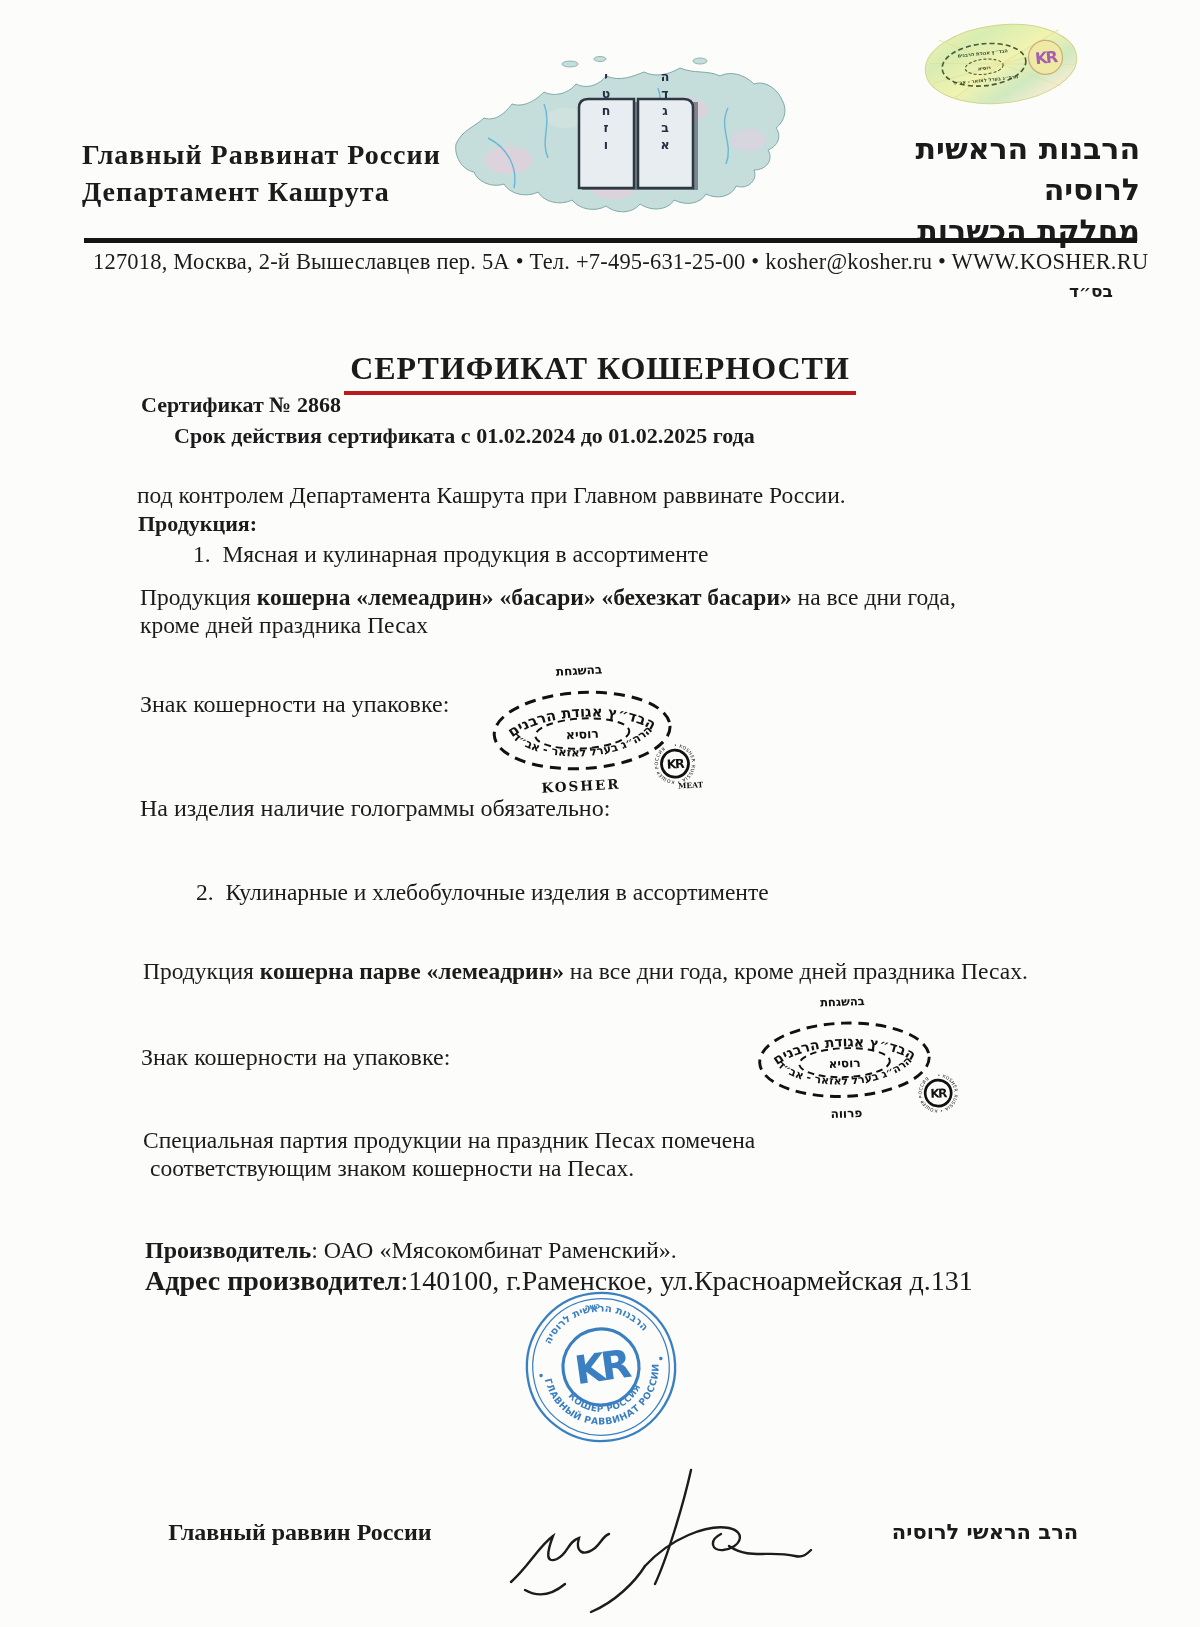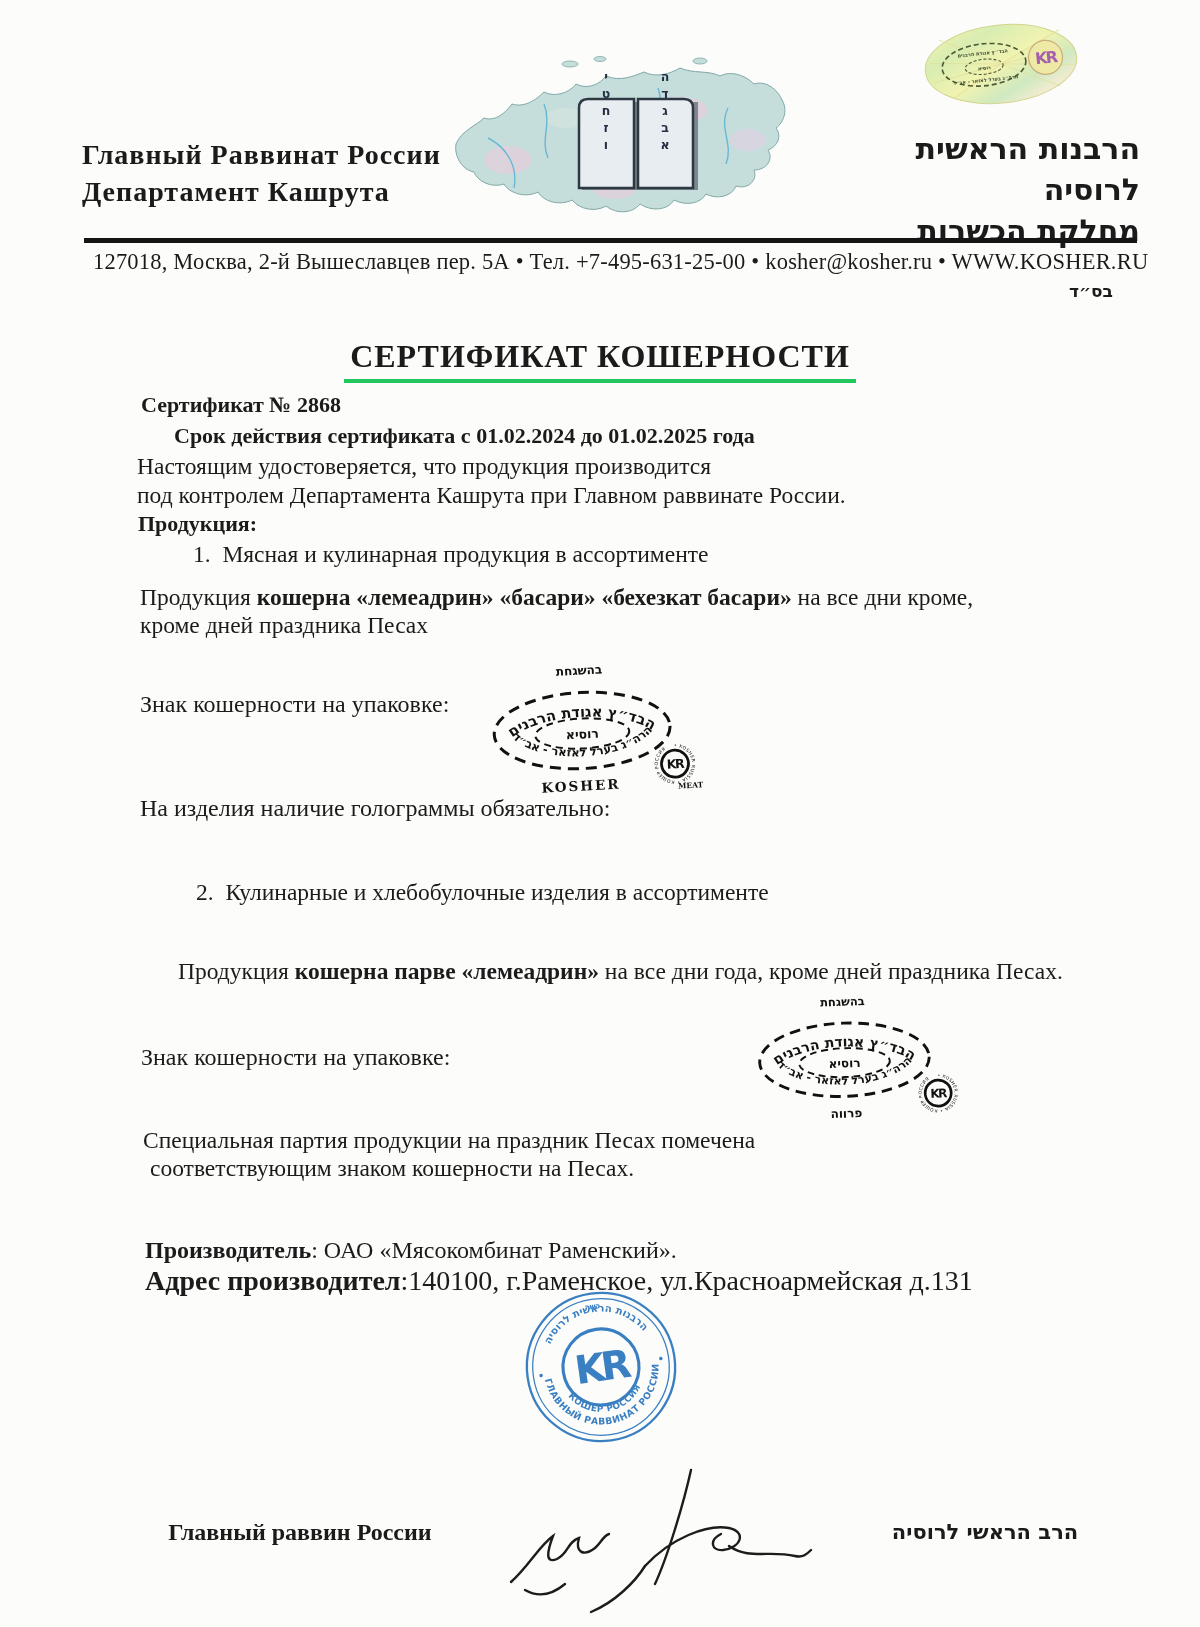--- a/index.html
+++ b/index.html
@@ -8,21 +8,21 @@
   .abs{position:absolute;}
   .line{white-space:pre;font-size:23.5px;line-height:1.12;}
   .b{font-weight:bold;}
   .heb{font-family:"DejaVu Sans",sans-serif;direction:rtl;}
   .org{font-size:28px;font-weight:bold;letter-spacing:1px;line-height:37px;}
   .hebhead{font-size:30px;font-weight:bold;line-height:41px;text-align:right;}
   .addr{font-size:22.5px;letter-spacing:.2px;}
   .rule{background:#151515;height:5px;}
   .title-wrap{width:100%;text-align:center;}
   .title-text{display:inline-block;font-size:32px;font-weight:bold;letter-spacing:1px;
-              border-bottom:4px solid #22c55e;padding:0 6px 4px 6px;}
+              border-bottom:4px solid #b91c1c;padding:0 6px 4px 6px;margin-top:12px;}
   .boldline{font-size:22px;font-weight:bold;white-space:pre;}
   .names{font-size:24px;font-weight:bold;text-align:center;line-height:36px;}
   .hebnames{font-family:"DejaVu Sans",sans-serif;direction:rtl;font-size:21px;font-weight:bold;
             text-align:center;line-height:36px;}
   svg{display:block;}
   .stamp{mix-blend-mode:multiply;}
 </style>
 </head>
 <body>
 
@@ -112,26 +112,25 @@
   <div class="abs addr" style="left:85px;top:249px;margin-left:8px;">127018,  Москва, 2-й Вышеславцев пер. 5А • Тел. +7-495-631-25-00 • kosher@kosher.ru • WWW.KOSHER.RU</div>
 
   <div class="abs heb" style="left:1060px;top:281px;width:62px;text-align:center;font-size:17px;font-weight:bold;">בס״ד</div>
 
   <div class="abs title-wrap" style="left:0;top:338px;">
     <span class="title-text">СЕРТИФИКАТ КОШЕРНОСТИ</span>
   </div>
 
   <div class="abs boldline" style="left:141px;top:392px;">Сертификат № 2868</div>
   <div class="abs boldline" style="left:139px;top:423px;margin-left:35px;">Срок действия сертификата с 01.02.2024 до 01.02.2025 года</div>
-  <div class="abs line" style="left:137px;top:453px;">Настоящим удостоверяется, что продукция производится</div>
   <div class="abs line" style="left:137px;top:482px;">под контролем Департамента Кашрута при Главном раввинате России.</div>
   <div class="abs boldline" style="left:138px;top:511px;">Продукция:</div>
   <div class="abs line" style="left:193px;top:541px;">1.  Мясная и кулинарная продукция в ассортименте</div>
 
-  <div class="abs line" style="left:140px;top:584px;"><span>Продукция </span><span class="b">кошерна «лемеадрин» «басари» «бехезкат басари»</span><span> на все дни кроме,</span></div>
+  <div class="abs line" style="left:140px;top:584px;"><span>Продукция </span><span class="b">кошерна «лемеадрин» «басари» «бехезкат басари»</span><span> на все дни года,</span></div>
   <div class="abs line" style="left:140px;top:612px;">кроме дней праздника Песах</div>
 
   <div class="abs line" style="left:140px;top:691px;font-size:24px;">Знак кошерности на упаковке:</div>
 
   <svg class="abs stamp" style="left:482px;top:660px;transform:rotate(-3deg);" width="220" height="135" viewBox="0 0 220 135">
     <defs>
       <path id="s1top" d="M 22,82 A 80 33 0 0 1 178,82"></path>
       <path id="s1bot" d="M 26,68 A 76 36 0 0 0 174,68"></path>
       <path id="s1ring" d="M 0,-17 A 17 17 0 1 1 -0.02,-17"></path>
     </defs>
@@ -149,21 +148,21 @@
         <text y="4.5" font-size="12.5" font-weight="bold" text-anchor="middle" letter-spacing="-1.5">KR</text>
       </g>
       <text x="218" y="133" font-size="7.5" font-weight="bold" text-anchor="end" font-family="'DejaVu Serif',serif">MEAT</text>
     </g>
   </svg>
 
   <div class="abs line" style="left:140px;top:795px;font-size:24px;">На изделия наличие голограммы обязательно:</div>
 
   <div class="abs line" style="left:196px;top:879px;">2.  Кулинарные и хлебобулочные изделия в ассортименте</div>
 
-  <div class="abs line" style="left:143px;top:958px;margin-left:35px;"><span>Продукция </span><span class="b">кошерна парве «лемеадрин»</span><span> на все дни года, кроме дней праздника Песах.</span></div>
+  <div class="abs line" style="left:143px;top:958px;"><span>Продукция </span><span class="b">кошерна парве «лемеадрин»</span><span> на все дни года, кроме дней праздника Песах.</span></div>
 
   <div class="abs line" style="left:141px;top:1044px;font-size:24px;">Знак кошерности на упаковке:</div>
 
   <svg class="abs stamp" style="left:748px;top:988px;transform:rotate(-2deg);" width="212" height="138" viewBox="0 0 220 135">
     <defs>
       <path id="s2top" d="M 22,82 A 80 33 0 0 1 178,82"></path>
       <path id="s2bot" d="M 26,68 A 76 36 0 0 0 174,68"></path>
       <path id="s2ring" d="M 0,-17 A 17 17 0 1 1 -0.02,-17"></path>
     </defs>
     <g fill="#111" font-family="'DejaVu Sans',sans-serif">

